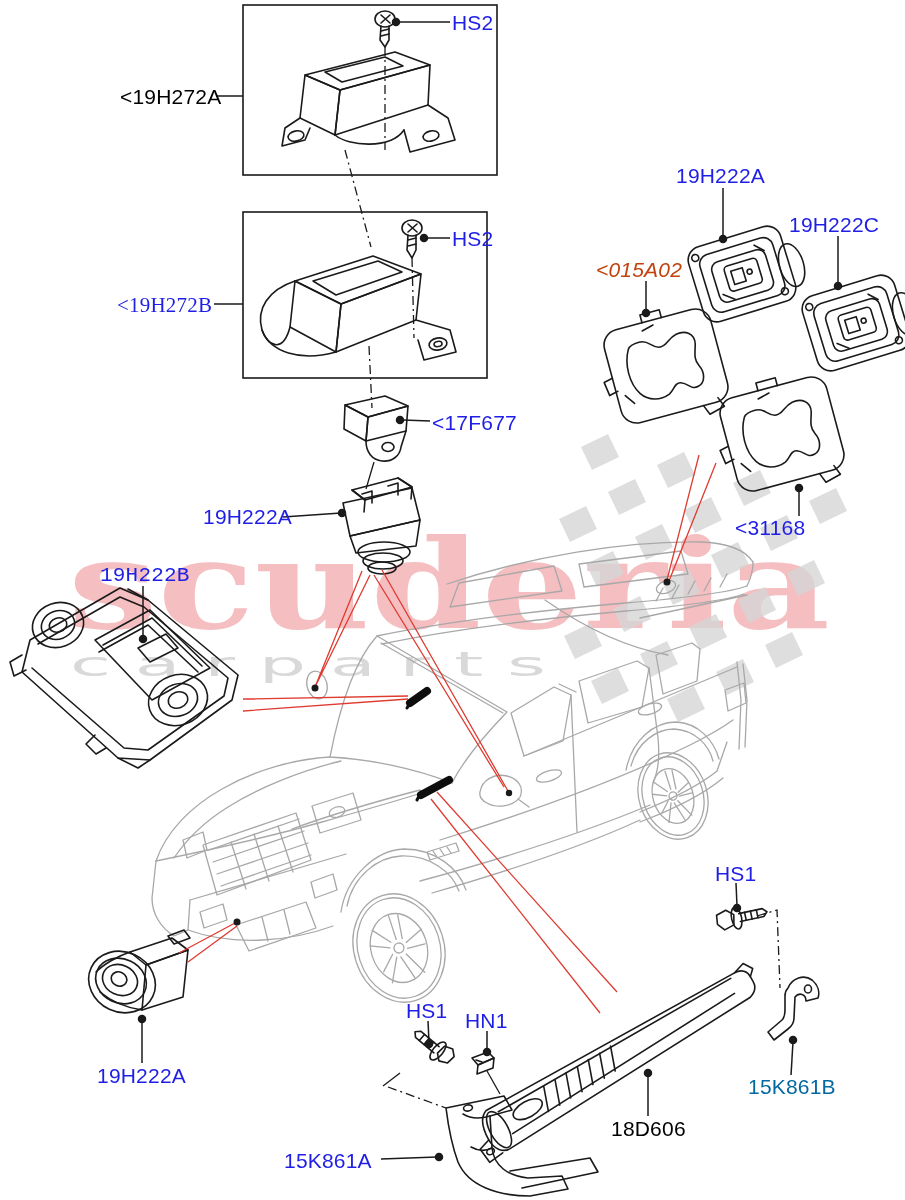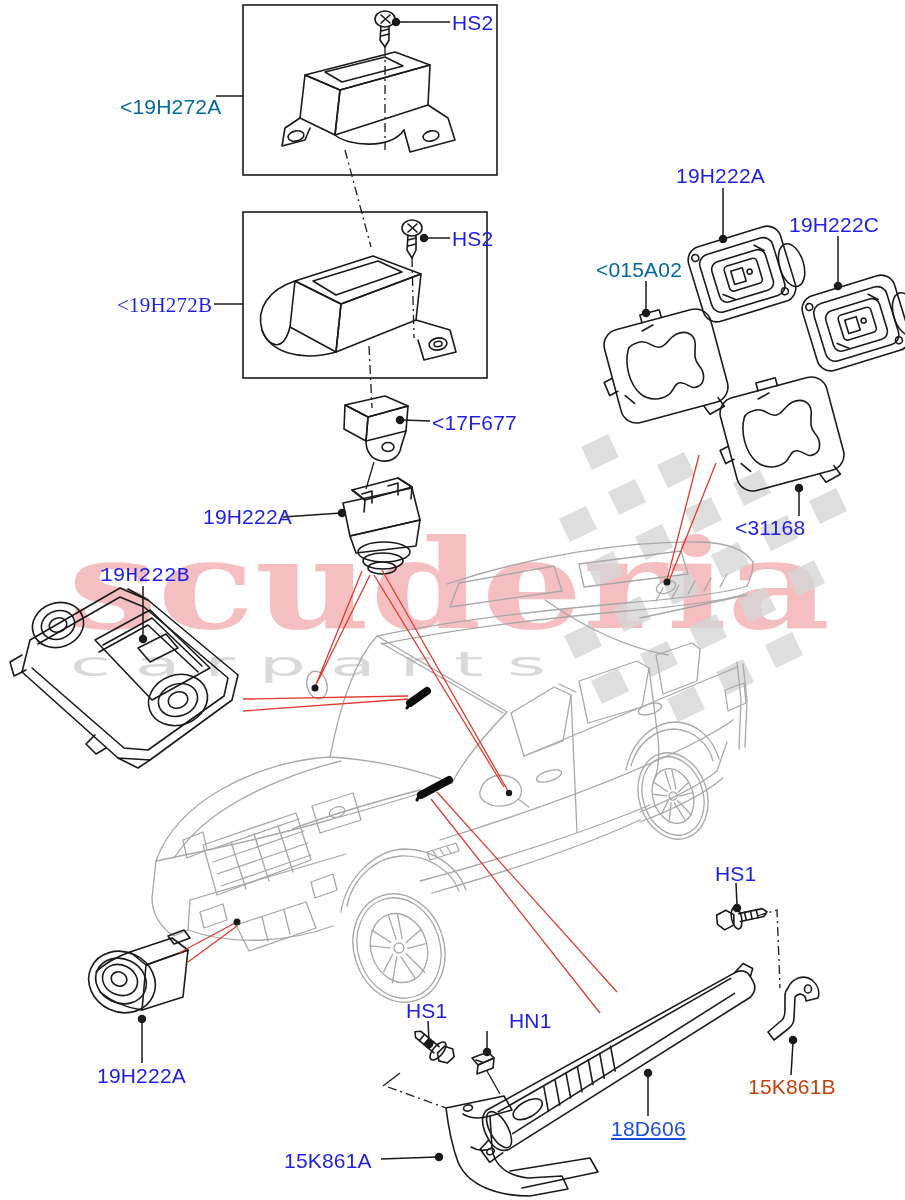--- a/index.html
+++ b/index.html
@@ -371,32 +371,32 @@
 
   <g stroke="#0d0d0d" fill="none">
     <path d="M410,703 L427,691" stroke-width="8" stroke-linecap="round"></path>
     <path d="M407,708 L411,701" stroke-width="3" stroke-linecap="round"></path>
     <path d="M421,795 L449,780" stroke-width="8" stroke-linecap="round"></path>
     <path d="M417,800 L421,792" stroke-width="3" stroke-linecap="round"></path>
   </g>
 </svg>
 
   <div id="labels">
-      <div class="plabel" style="left: 120px; top: 85px; color: #0369a1; margin-top: 10px;">&lt;19H272A</div>
+      <div class="plabel" style="left: 120px; top: 85px; color: #000000;">&lt;19H272A</div>
       <div class="plabel" style="left: 452px; top: 11px; color: rgb(30, 30, 230);">HS2</div>
       <div class="plabel" style="left: 117px; top: 293px; color: rgb(30, 30, 230); font-family: Liberation Serif, serif;">&lt;19H272B</div>
       <div class="plabel" style="left: 452px; top: 227px; color: rgb(30, 30, 230);">HS2</div>
       <div class="plabel" style="left: 432px; top: 411px; color: rgb(30, 30, 230); text-align: right;">&lt;17F677</div>
       <div class="plabel" style="left: 203px; top: 505px; color: rgb(30, 30, 230);">19H222A</div>
       <div class="plabel" style="left: 100px; top: 564px; color: rgb(30, 30, 230); font-family: Liberation Mono, monospace;">19H222B</div>
       <div class="plabel" style="left: 676px; top: 164px; color: rgb(30, 30, 230);">19H222A</div>
       <div class="plabel" style="left: 789px; top: 213px; color: rgb(30, 30, 230); text-align: center;">19H222C</div>
-      <div class="plabel" style="left: 596px; top: 258px; color: #0369a1;">&lt;015A02</div>
+      <div class="plabel" style="left: 596px; top: 258px; color: #c2410c; font-style: italic;">&lt;015A02</div>
       <div class="plabel" style="left: 735px; top: 516px; color: rgb(30, 30, 230);">&lt;31168</div>
       <div class="plabel" style="left: 97px; top: 1064px; color: rgb(30, 30, 230);">19H222A</div>
       <div class="plabel" style="left: 406px; top: 999px; color: rgb(30, 30, 230);">HS1</div>
-      <div class="plabel" style="left: 465px; top: 1009px; color: rgb(30, 30, 230); margin-left: 44px;">HN1</div>
+      <div class="plabel" style="left: 465px; top: 1009px; color: rgb(30, 30, 230);">HN1</div>
       <div class="plabel" style="left: 284px; top: 1149px; color: rgb(30, 30, 230);">15K861A</div>
-      <div class="plabel" style="left: 611px; top: 1117px; color: #1d4ed8; text-decoration: underline;">18D606</div>
+      <div class="plabel" style="left: 611px; top: 1117px; color: #000000;">18D606</div>
       <div class="plabel" style="left: 715px; top: 862px; color: rgb(30, 30, 230);">HS1</div>
-      <div class="plabel" style="left: 748px; top: 1075px; color: #c2410c; text-align: right;">15K861B</div>
+      <div class="plabel" style="left: 748px; top: 1075px; color: #0369a1; text-align: right;">15K861B</div>
     </div>
 </div>
 
 </body></html>

